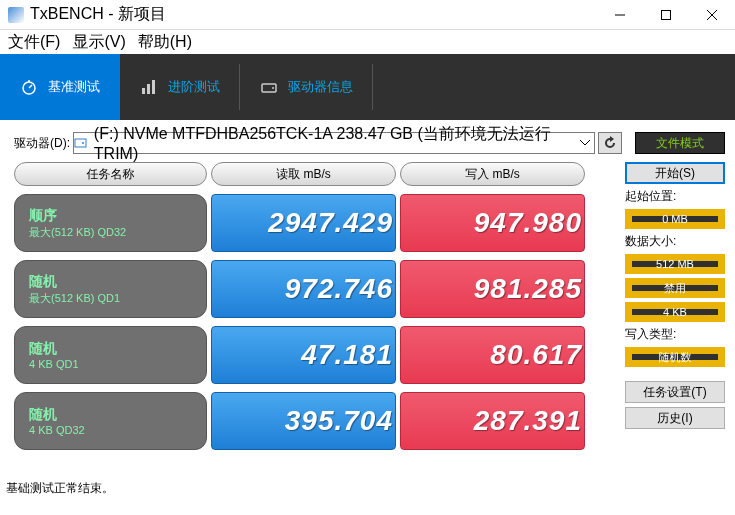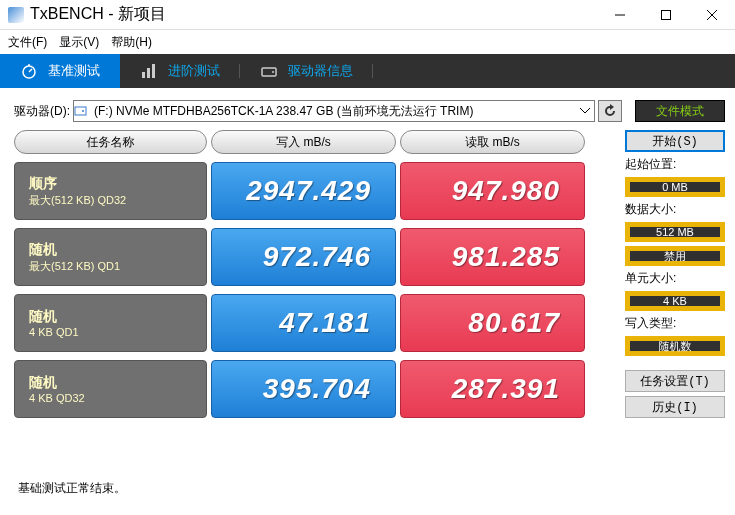--- a/index.html
+++ b/index.html
@@ -4,62 +4,62 @@
 <style>
 * { box-sizing: border-box; margin: 0; padding: 0; }
 body { font-family: "Microsoft YaHei", Arial, sans-serif; font-size: 12px; background: #fff; width: 735px; height: 515px; overflow: hidden; }
 
 .titlebar { height: 30px; display: flex; align-items: center; padding-left: 8px; border-bottom: 1px solid #ddd; }
 .titlebar-icon { width: 16px; height: 16px; margin-right: 6px; background: linear-gradient(135deg,#4a90d9,#fff); border-radius: 2px; }
 .titlebar-text { flex: 1; font-size: 16px; }
 .win-controls { display: flex; }
 .win-btn { width: 46px; height: 30px; display: flex; align-items: center; justify-content: center; font-size: 14px; }
 
-.menubar { height: 24px; display: flex; align-items: center; padding-left: 8px; gap: 12px; font-size: 12px; }
+.menubar { height: 24px; display: flex; align-items: center; padding-left: 8px; gap: 12px; font-size: 16px; }
 .menubar span { cursor: default; }
 
-.tabbar { height: 34px; background: #303030; display: flex; align-items: stretch; }
+.tabbar { height: 66px; background: #303030; display: flex; align-items: stretch; }
 .tab { display: flex; align-items: center; padding: 0 20px; color: #0ea5e9; gap: 10px; position: relative; }
 .tab .sep { position:absolute; right:0; top:10px; bottom:10px; width:1px; background:#555; }
 .tab.active { background: #0078d7; color: #fff; }
 .tab-icon { width: 18px; height: 18px; display:flex; align-items:center; justify-content:center; }
 .tab-label { font-size: 13px; }
 
 .toolbar-row { display: flex; align-items: center; padding: 12px 10px 8px 14px; gap: 3px; justify-content: space-between; }
 .drive-label { font-size: 12px; }
-.drive-select { flex: 1; height: 22px; border: 1px solid #7a7a7a; display: flex; align-items: center; padding: 0 0; font-size: 12px; background: #fff; position: relative; }
+.drive-select { flex: 1; height: 22px; border: 1px solid #7a7a7a; display: flex; align-items: center; padding: 0 0; font-size: 16px; background: #fff; position: relative; }
 .drive-select .arrow { position:absolute; right:4px; }
 .reload-btn { width: 24px; height: 22px; border: 1px solid #7a7a7a; background:#e1e1e1; display:flex; align-items:center; justify-content:center; }
 .file-mode-btn { width: 90px; height: 22px; background:#303030; color:#84cc16; border:1px solid #000; font-size:12px; display:flex; align-items:center; justify-content:center; margin-left:10px;}
 
 .main-area { display: flex; padding: 0 10px 0 14px; }
 .bench-area { flex: 1; }
 .side-panel { width: 100px; margin-left: 12px; display:flex; flex-direction:column; gap:4px; }
 
 .header-row { display: flex; gap: 4px; margin-bottom: 8px; }
 .header-cell { height: 24px; display:flex; align-items:center; justify-content:center; font-size:12px; color:#000; position:relative; }
 .hc-name { width: 193px; }
 .hc-read { width: 185px; }
 .hc-write { width: 185px; }
 .header-pill { background: linear-gradient(#fafafa,#d8d8d8); border:1px solid #888; border-radius: 12px; width:100%; height:100%; display:flex; align-items:center; justify-content:center; }
 
 .bench-row { display:flex; gap:4px; margin-bottom:8px; height:58px; }
-.row-label { width:193px; background:#707070; border:1px solid #555; border-radius:4px; color:#fef9c3; padding:10px 14px; display:flex; flex-direction:column; justify-content:center; }
+.row-label { width:193px; background:#707070; border:1px solid #555; border-radius:12px; color:#86efac; padding:10px 14px; display:flex; flex-direction:column; justify-content:center; }
 .row-label .t1 { font-size:14px; font-weight:bold; }
 .row-label .t2 { font-size:11px; }
-.val-box { width:185px; border-radius:4px; color:#fff; display:flex; align-items:center; justify-content:flex-end; padding-right:24px; font-family: "Arial Black", Arial, sans-serif; font-size:28px; font-weight:900; letter-spacing:1px; font-style:italic; text-shadow: 1px 1px 1px rgba(0,0,0,0.4); }
+.val-box { width:185px; border-radius:4px; color:#fff; display:flex; align-items:center; justify-content:flex-end; padding-right:2px; font-family: "Arial Black", Arial, sans-serif; font-size:28px; font-weight:900; letter-spacing:1px; font-style:italic; text-shadow: 1px 1px 1px rgba(0,0,0,0.4); }
 .val-read { background: linear-gradient(#4aa8f0,#1e7fd6); border:1px solid #1560a8; }
 .val-write { background: linear-gradient(#f05a6e,#e83a52); border:1px solid #b8283c; }
 
-.side-btn { height:22px; border:1px solid #adadad; background:#e1e1e1; font-size:12px; display:flex; align-items:center; justify-content:center;font-family:Liberation Mono, monospace; }
+.side-btn { height:22px; border:1px solid #adadad; background:#e1e1e1; font-size:12px; display:flex; align-items:center; justify-content:center; }
 .side-btn.primary { border:2px solid #0078d7; }
 .side-label { font-size:12px; margin-top:0; }
-.side-val { height:20px; background:#303030; color:#fff; font-size:11px; display:flex; align-items:center; justify-content:center; border:5px solid #eab308; }
-
-.status-bar { position:absolute; bottom:18px; left:18px; font-size:12px; }
+.side-val { height:20px; background:#303030; color:#fff; font-size:11px; display:flex; align-items:center; justify-content:center; border:7px solid #eab308; }
+
+.status-bar { position:absolute; bottom:18px; left:6px; font-size:12px; }
 
 svg { display:block; }
 </style>
 </head>
 <body>
 
 <div class="titlebar">
   <div class="titlebar-icon"></div>
   <div class="titlebar-text">TxBENCH - 新项目</div>
   <div class="win-controls">
@@ -145,26 +145,26 @@
     <span>文件模式</span>
   </div>
 </div>
 
 <div class="main-area">
   <div class="bench-area">
     <div class="header-row">
       <div class="header-cell hc-name">
           <div class="header-pill">任务名称</div>
         </div>
+      <div class="header-cell hc-read">
+          <div class="header-pill">读取 mB/s</div>
+        </div>
       <div class="header-cell hc-write">
           <div class="header-pill">写入 mB/s</div>
         </div>
-      <div class="header-cell hc-read">
-          <div class="header-pill">读取 mB/s</div>
-        </div>
     </div>
 
     <div class="bench-row">
       <div class="row-label">
         <div class="t1">顺序</div>
         <div class="t2">最大(512 KB) QD32</div>
       </div>
       <div class="val-box val-read">2947.429</div>
       <div class="val-box val-write">947.980</div>
     </div>
@@ -203,21 +203,20 @@
       </div>
 
     <div class="side-label">起始位置:</div>
     <div class="side-val">0 MB</div>
 
     <div class="side-label">数据大小:</div>
     <div class="side-val">512 MB</div>
 
     <div class="side-val">禁用</div>
 
-    <div class="side-label">单元大小:</div>
     <div class="side-val">4 KB</div>
 
     <div class="side-label">写入类型:</div>
     <div class="side-val">随机数</div>
 
     <div style="height:6px"></div>
     <div class="side-btn">
         <span>任务设置(T)</span>
       </div>
     <div class="side-btn">

